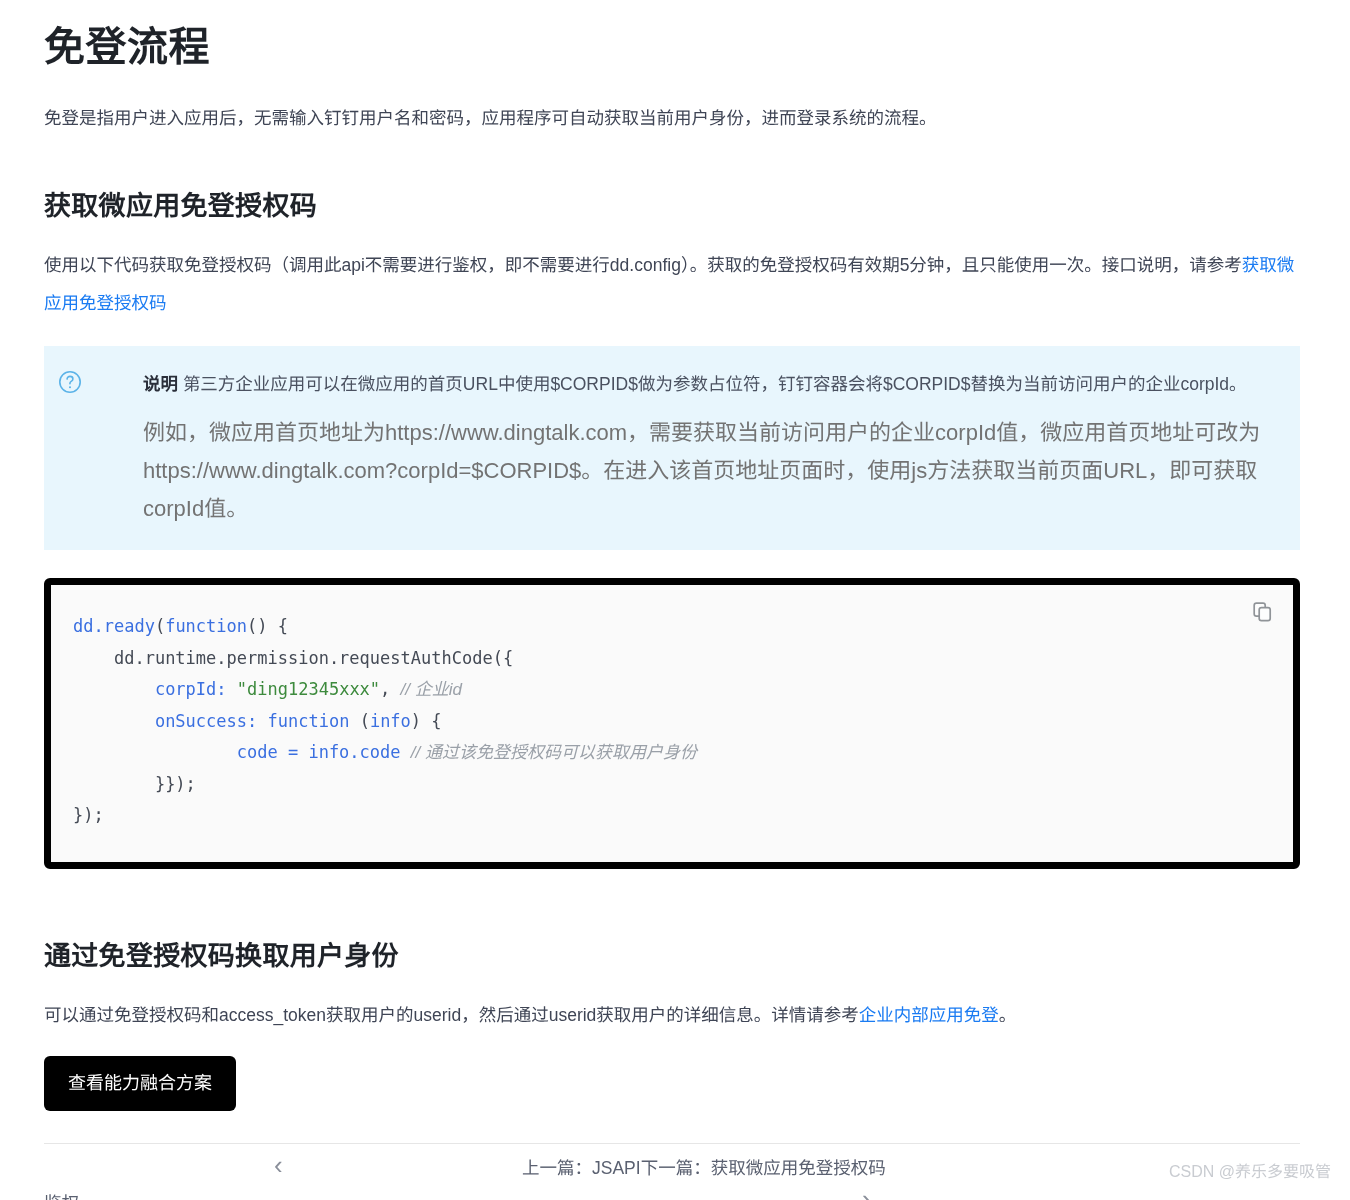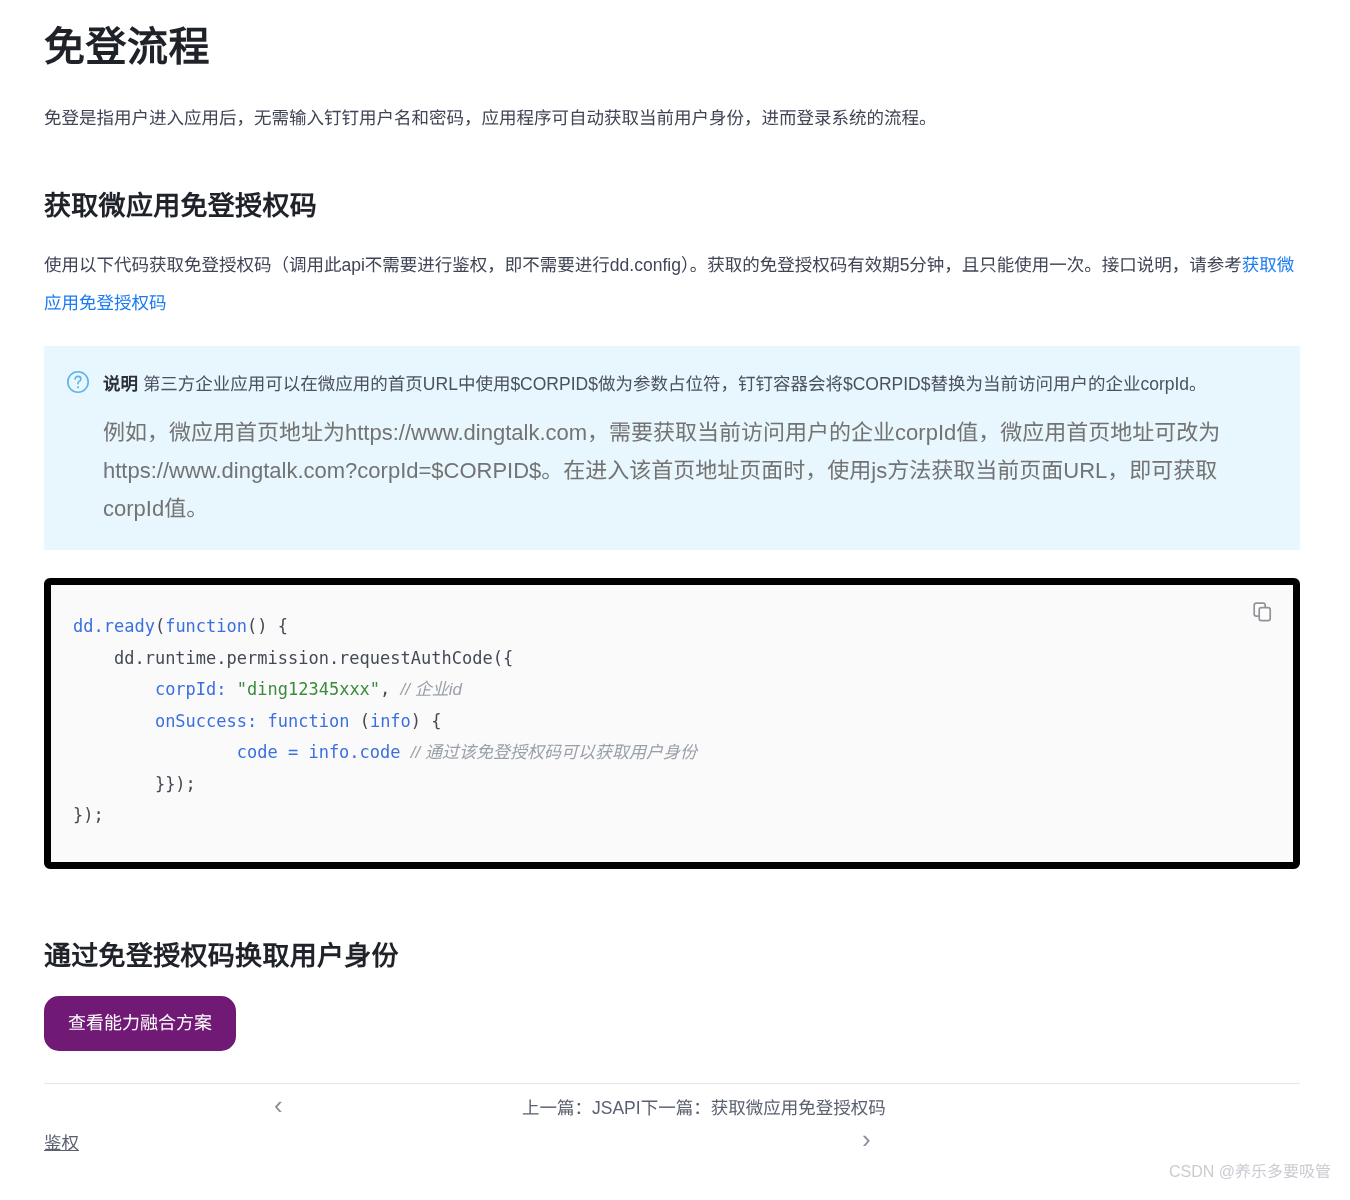--- a/index.html
+++ b/index.html
@@ -54,25 +54,26 @@
   .para.intro { margin-bottom: 24px; }
   .para.exchange { margin-bottom: 22px; }
   a.link {
     color: #1a7bf2;
     text-decoration: none;
   }
 
   
   .note-box {
     background: #e8f6fd;
-    padding: 20px 26px 22px 22px;
+    padding: 20px 26px 22px 14px;
     margin: 0 0 28px 0;
     width: 1256px;
     display: flex;
     align-items: flex-start;
+    gap: 48px;
   }
   .note-icon {
     flex: 0 0 auto;
     width: 24px;
     height: 24px;
     margin-top: 4px;
     margin-right: 13px;
   }
   .note-icon svg { display: block; }
   .note-body { flex: 1 1 auto; }
@@ -124,27 +125,27 @@
   .tok-fn    { color: #3a6fe0; }
   .tok-kw    { color: #3a6fe0; }
   .tok-prop  { color: #3a6fe0; }
   .tok-str   { color: #3d8a3d; }
   .tok-plain { color: #444a55; }
   .tok-cmt-cn { color: #9aa0a8; font-style: italic; font-family: "Liberation Sans","DejaVu Sans",sans-serif; }
 
   
   .primary-btn {
     display: inline-block;
-    background: #701a75;
+    background: #000000;
     color: #ffffff;
     font-size: 18px;
     line-height: 1;
     font-weight: 400;
     border: none;
-    border-radius: 15px;
+    border-radius: 6px;
     padding: 18px 24px 19px 24px;
     cursor: pointer;
     font-family: inherit;
     margin-bottom: 32px;
   }
 
   
   .footer-divider {
     border: 0;
     border-top: 1px solid #e6e6e6;
@@ -236,20 +237,21 @@
     <span class="tok-plain">dd.runtime.permission.requestAuthCode({</span>
         <span class="tok-prop">corpId:</span> <span class="tok-str">"ding12345xxx"</span><span class="tok-plain">,</span> <span class="tok-cmt-cn">// 企业id</span>
         <span class="tok-prop">onSuccess:</span> <span class="tok-kw">function</span> <span class="tok-plain">(</span><span class="tok-prop">info</span><span class="tok-plain">) {</span>
                 <span class="tok-prop">code = info.code</span> <span class="tok-cmt-cn">// 通过该免登授权码可以获取用户身份</span>
         <span class="tok-plain">}});</span>
 <span class="tok-plain">});</span></pre>
   </div>
 
   <h2 class="section-title second">通过免登授权码换取用户身份</h2>
 
+  <p class="para exchange"><span>可以通过免登授权码和access_token获取用户的userid，然后通过userid获取用户的详细信息。详情请参考</span><a class="link" href="#">企业内部应用免登</a><span>。</span></p>
 
   <button class="primary-btn">查看能力融合方案</button>
 
   <hr class="footer-divider">
 
   <div class="footer-nav">
     <span class="fn-prev-label">鉴权</span>
     <span class="fn-chev-left">‹</span>
     <span class="fn-center">上一篇：JSAPI下一篇：获取微应用免登授权码</span>
     <span class="fn-chev-right">›</span>

